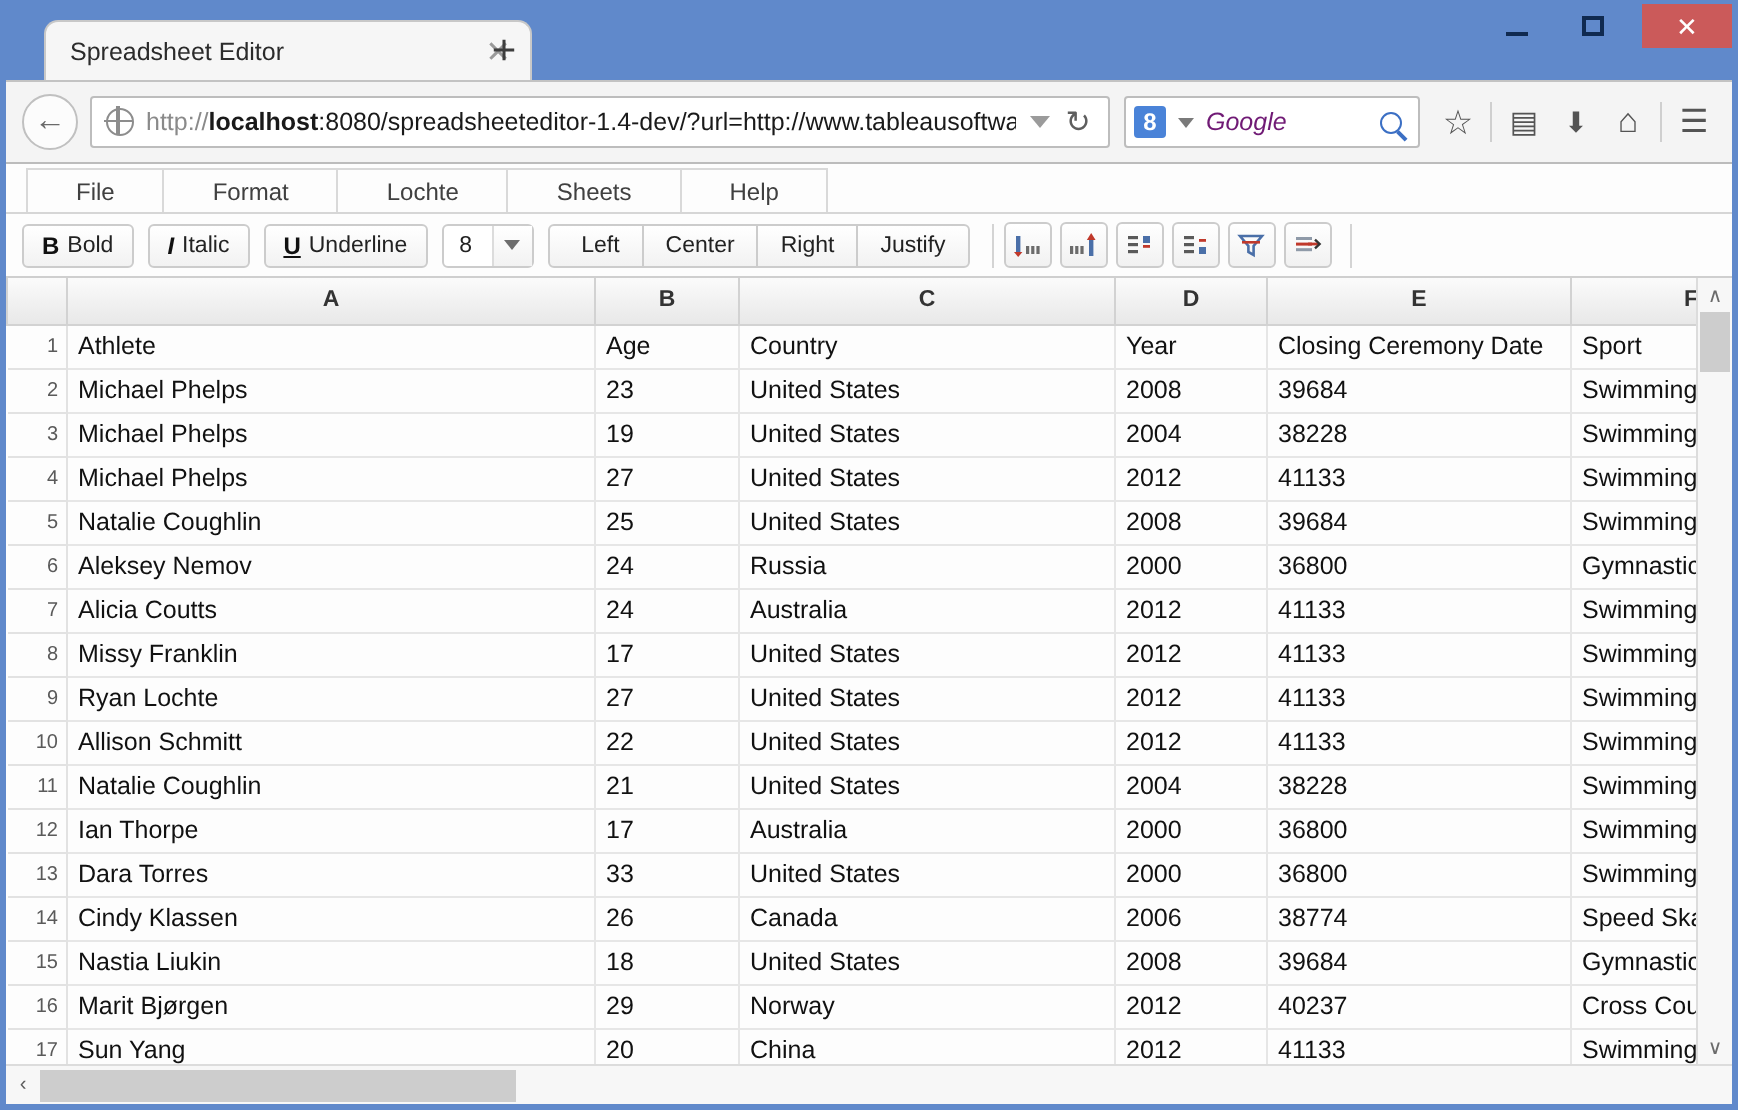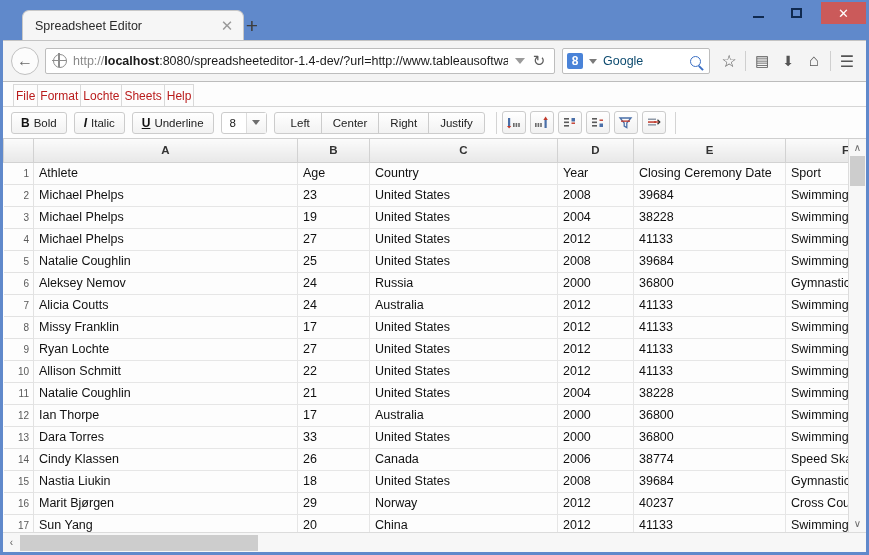--- a/index.html
+++ b/index.html
@@ -18,21 +18,21 @@
     background: #6089cb;
     display: flex; flex-direction: column;
   }
 
   
   .titlebar {
     height: 40px; position: relative; flex: 0 0 40px;
   }
   .tab {
     position: absolute; left: 22px; top: 10px;
-    width: 222px; height: 30px;
+    width: 244px; height: 30px;
     background: #f6f6f6;
     border-top-left-radius: 7px; border-top-right-radius: 7px;
     border: 1px solid #c8c8c8; border-bottom: none;
     display: flex; align-items: center;
   }
   .tab-title {
     font-size: 12.5px; color: #2b2b2b;
     margin-left: 12px; flex: 1;
     white-space: nowrap; overflow: hidden;
   }
@@ -124,21 +124,21 @@
     color: #fff; font-size: 12px; font-weight: bold;
     display: flex; align-items: center; justify-content: center;
     border-radius: 2px; flex: 0 0 16px;
   }
   .searchcaret {
     width: 0; height: 0; margin: 0 6px;
     border-left: 4px solid transparent; border-right: 4px solid transparent;
     border-top: 5px solid #7a7a7a; flex: 0 0 8px;
   }
   .searchph {
-    flex: 1; font-size: 12.5px; color: #0c4a6e; 
+    flex: 1; font-size: 12.5px; color: #701a75; font-style: italic;
   }
   .maglass {
     width: 11px; height: 11px; border: 1.8px solid #3b6fc4;
     border-radius: 50%; position: relative; margin-right: 4px; flex: 0 0 11px;
   }
   .maglass:after {
     content: ""; position: absolute; right: -4px; bottom: -3px;
     width: 6px; height: 1.8px; background: #3b6fc4;
     transform: rotate(45deg);
   }
@@ -154,25 +154,25 @@
   .appbody {
     flex: 1; background: #fdfdfd; margin: 0 3px 3px 3px;
     display: flex; flex-direction: column; min-height: 0;
   }
   .menubar {
     flex: 0 0 25px; display: flex; align-items: flex-end;
     padding-left: 10px; border-bottom: 1px solid #d6d6d6;
     background: #fdfdfd;
   }
   .menuitem {
-    height: 22px; padding: 0 2px;
+    height: 22px; padding: 0 24px;
     border: 1px solid #d9d9d9; border-bottom: none;
     background: #fdfdfd;
     display: flex; align-items: center;
-    font-size: 12px; color: #b91c1c;
+    font-size: 12px; color: #404040;
     margin-right: -1px;
   }
 
   
   .toolbar {
     flex: 0 0 32px; display: flex; align-items: center;
     padding: 0 8px; background: #fdfdfd;
     border-bottom: 1px solid #cfcfcf;
   }
   .tbtn {

